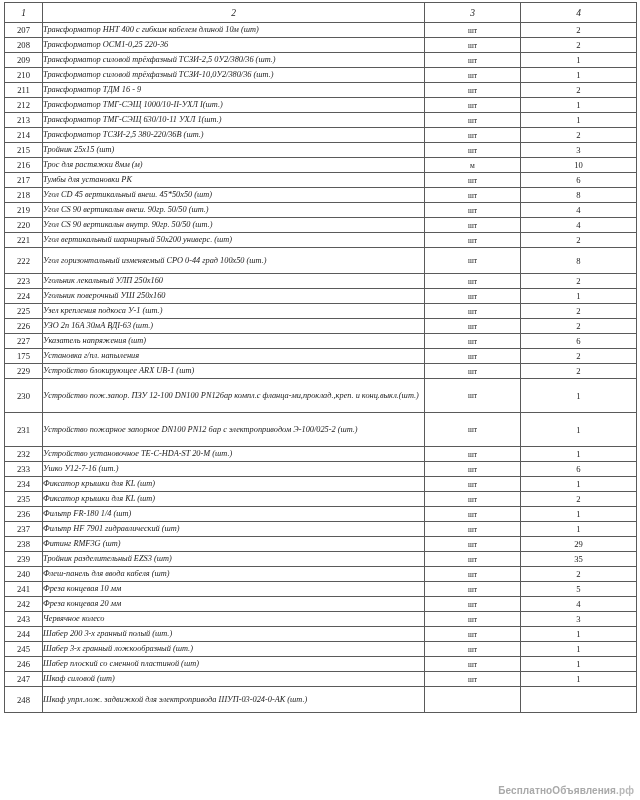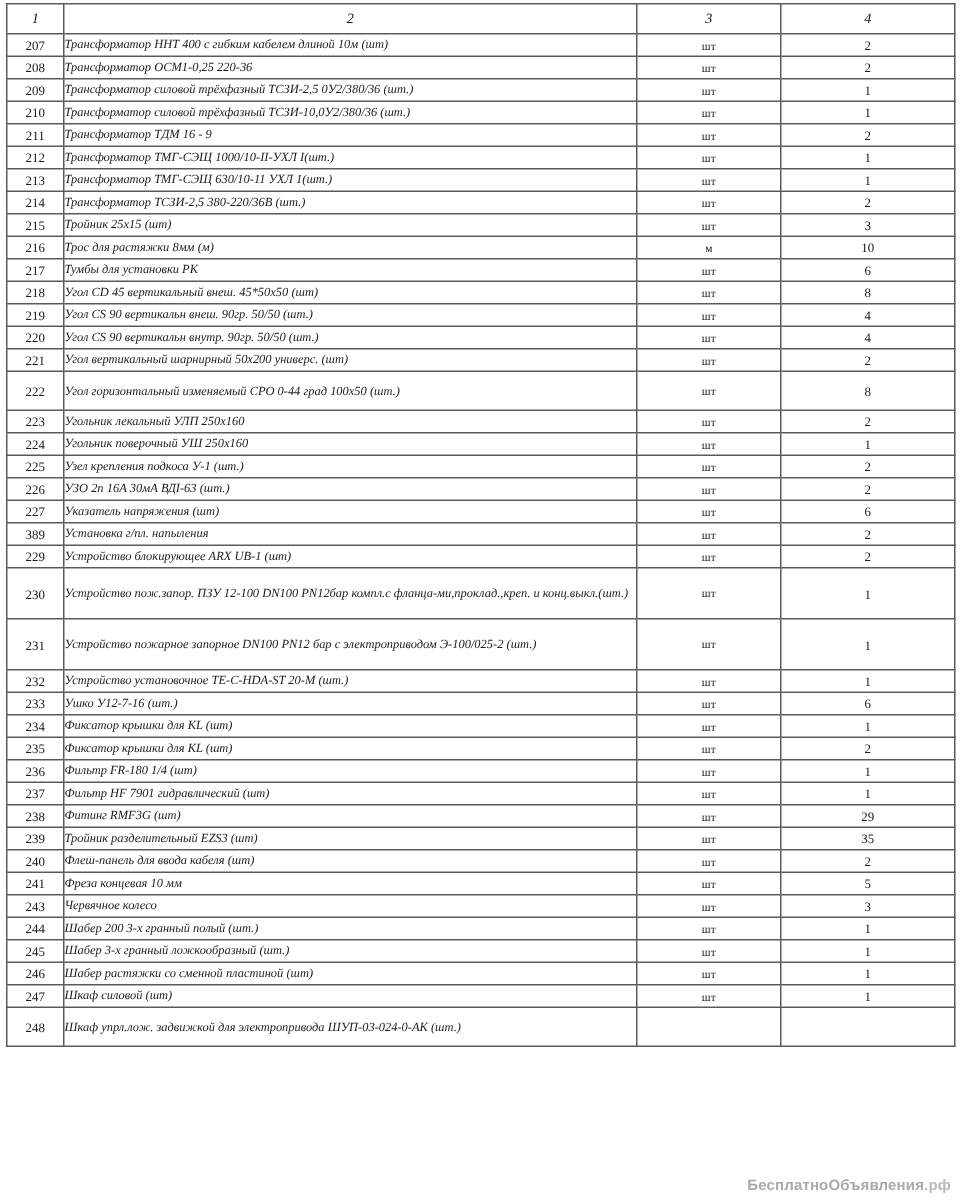--- a/index.html
+++ b/index.html
@@ -221,21 +221,21 @@
           <td class="unit">шт</td>
           <td class="qty">2</td>
         </tr>
         <tr>
           <td class="num">227</td>
           <td class="desc">Указатель напряжения (шт)</td>
           <td class="unit">шт</td>
           <td class="qty">6</td>
         </tr>
         <tr>
-          <td class="num">389</td>
+          <td class="num">175</td>
           <td class="desc">Установка г/пл. напыления</td>
           <td class="unit">шт</td>
           <td class="qty">2</td>
         </tr>
         <tr>
           <td class="num">229</td>
           <td class="desc">Устройство блокирующее ARX UB-1 (шт)</td>
           <td class="unit">шт</td>
           <td class="qty">2</td>
         </tr>
@@ -305,40 +305,46 @@
           <td class="unit">шт</td>
           <td class="qty">2</td>
         </tr>
         <tr>
           <td class="num">241</td>
           <td class="desc">Фреза концевая 10 мм</td>
           <td class="unit">шт</td>
           <td class="qty">5</td>
         </tr>
         <tr>
+          <td class="num">242</td>
+          <td class="desc">Фреза концевая 20 мм</td>
+          <td class="unit">шт</td>
+          <td class="qty">4</td>
+        </tr>
+        <tr>
           <td class="num">243</td>
           <td class="desc">Червячное колесо</td>
           <td class="unit">шт</td>
           <td class="qty">3</td>
         </tr>
         <tr>
           <td class="num">244</td>
           <td class="desc">Шабер 200 3-х гранный полый (шт.)</td>
           <td class="unit">шт</td>
           <td class="qty">1</td>
         </tr>
         <tr>
           <td class="num">245</td>
           <td class="desc">Шабер 3-х гранный ложкообразный (шт.)</td>
           <td class="unit">шт</td>
           <td class="qty">1</td>
         </tr>
         <tr>
           <td class="num">246</td>
-          <td class="desc">Шабер растяжки со сменной пластиной (шт)</td>
+          <td class="desc">Шабер плоский со сменной пластиной (шт)</td>
           <td class="unit">шт</td>
           <td class="qty">1</td>
         </tr>
         <tr>
           <td class="num">247</td>
           <td class="desc">Шкаф силовой (шт)</td>
           <td class="unit">шт</td>
           <td class="qty">1</td>
         </tr>
         <tr class="h2">

